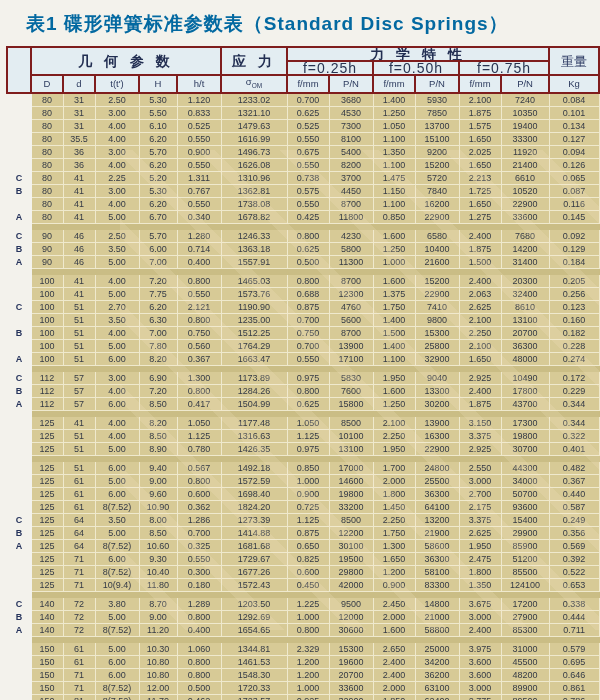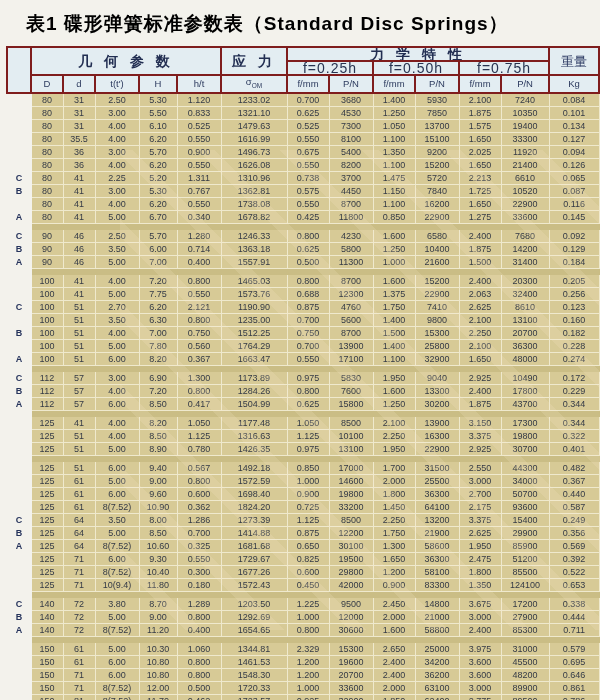--- a/index.html
+++ b/index.html
@@ -4,21 +4,21 @@
 <style>
   html,body{margin:0;padding:0;}
   body{
     width:600px;height:700px;overflow:hidden;position:relative;
     background:#f3f2ec;
     font-family:"Liberation Sans","DejaVu Sans",sans-serif;
     color:#343a46;
   }
   .title{
     padding:11px 0 9px 26px;
-    font-size:19px;font-weight:bold;color:#000000;
+    font-size:19px;font-weight:bold;color:#0369a1;
     letter-spacing:1px;
   }
   table{
     width:592px;margin-left:6px;
     border-collapse:collapse;table-layout:fixed;
   }
   th,td{
     border:1px solid #efe9cd;
     font-size:9px;line-height:10px;
     text-align:center;vertical-align:middle;
@@ -544,21 +544,21 @@
         <td class="lc"></td>
         <td>125</td>
         <td>51</td>
         <td>6.00</td>
         <td>9.40</td>
         <td>0.567</td>
         <td>1492.18</td>
         <td>0.850</td>
         <td>17000</td>
         <td>1.700</td>
-        <td>31500</td>
+        <td>24800</td>
         <td>2.550</td>
         <td>44300</td>
         <td>0.482</td>
       </tr>
       <tr>
         <td class="lc"></td>
         <td>125</td>
         <td>61</td>
         <td>5.00</td>
         <td>9.00</td>

